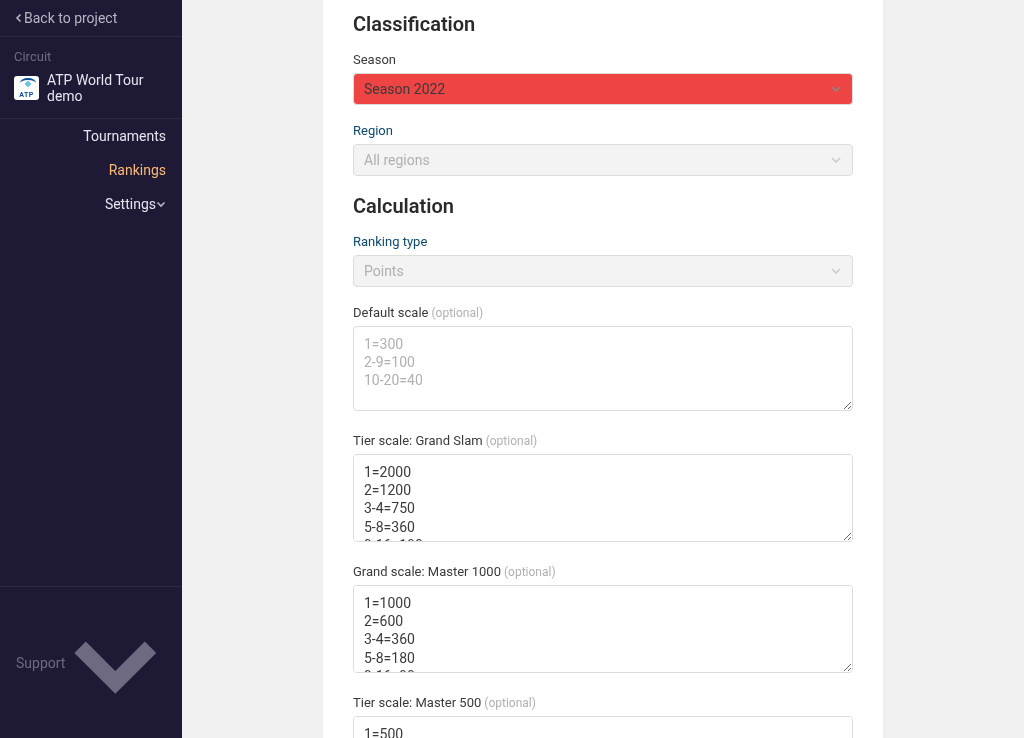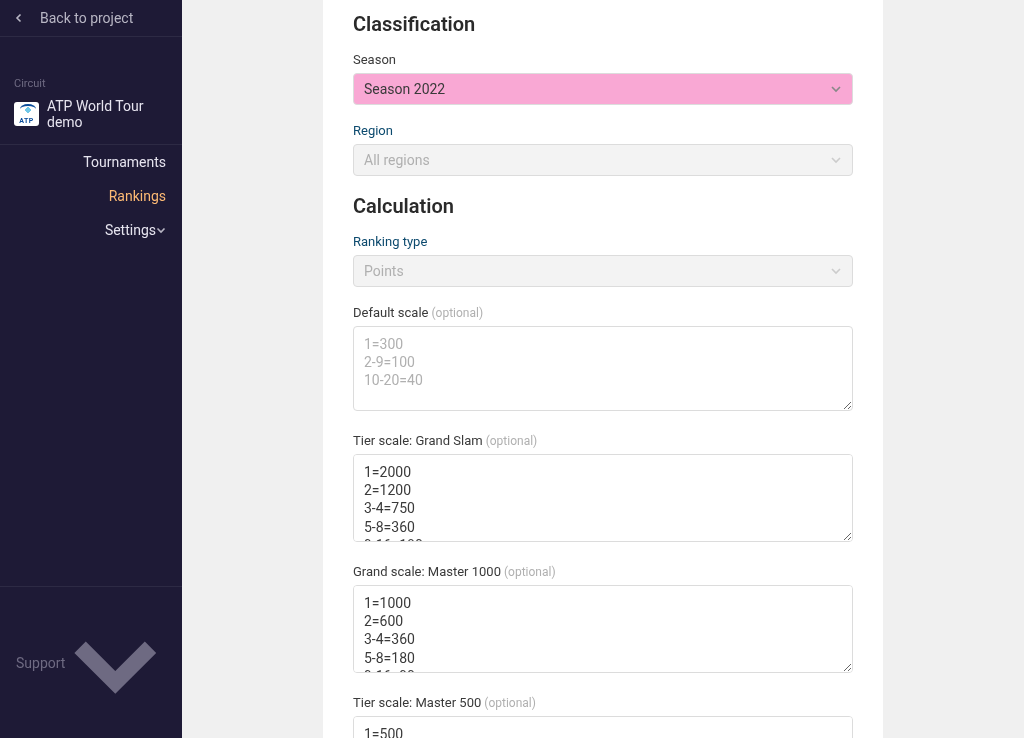--- a/index.html
+++ b/index.html
@@ -25,36 +25,35 @@
     }
     .sidebar-top {
       flex: 1;
       overflow-y: auto;
     }
     .back-row {
       padding: 10px 14px;
       border-bottom: 1px solid rgba(255,255,255,0.07);
       display: flex;
       align-items: center;
-      gap: 16px;
+      gap: 0;
       cursor: pointer;
     }
     .back-row svg {
       width: 10px;
       height: 10px;
     }
     .circuit-section {
       padding: 12px 14px 14px 14px;
       border-bottom: 1px solid rgba(255,255,255,0.07);
     }
     .circuit-label {
-      font-size: 11px;
+      font-size: 13px;
       color: #6e6a82;
       margin-bottom: 8px;
-      margin-top: 28px;
     }
     .circuit-row {
       display: flex;
       align-items: center;
       gap: 8px;
       color: #e6e4ef;
     }
     .circuit-logo {
       width: 28px;
       height: 24px;
@@ -151,21 +150,21 @@
       color: #b0b0b0;
       margin-left: 3px;
     }
     .select {
       width: 100%;
       height: 32px;
       border: 1px solid #dcdcdc;
       border-radius: 4px;
       padding: 0 30px 0 10px;
       font-size: 14px;
-      background: #f9a8d4;
+      background: #ef4444;
       color: #3a3a3a;
       position: relative;
       display: flex;
       align-items: center;
       cursor: pointer;
     }
     .select.disabled {
       background: #f3f3f3;
       color: #b0b0b0;
       cursor: default;

